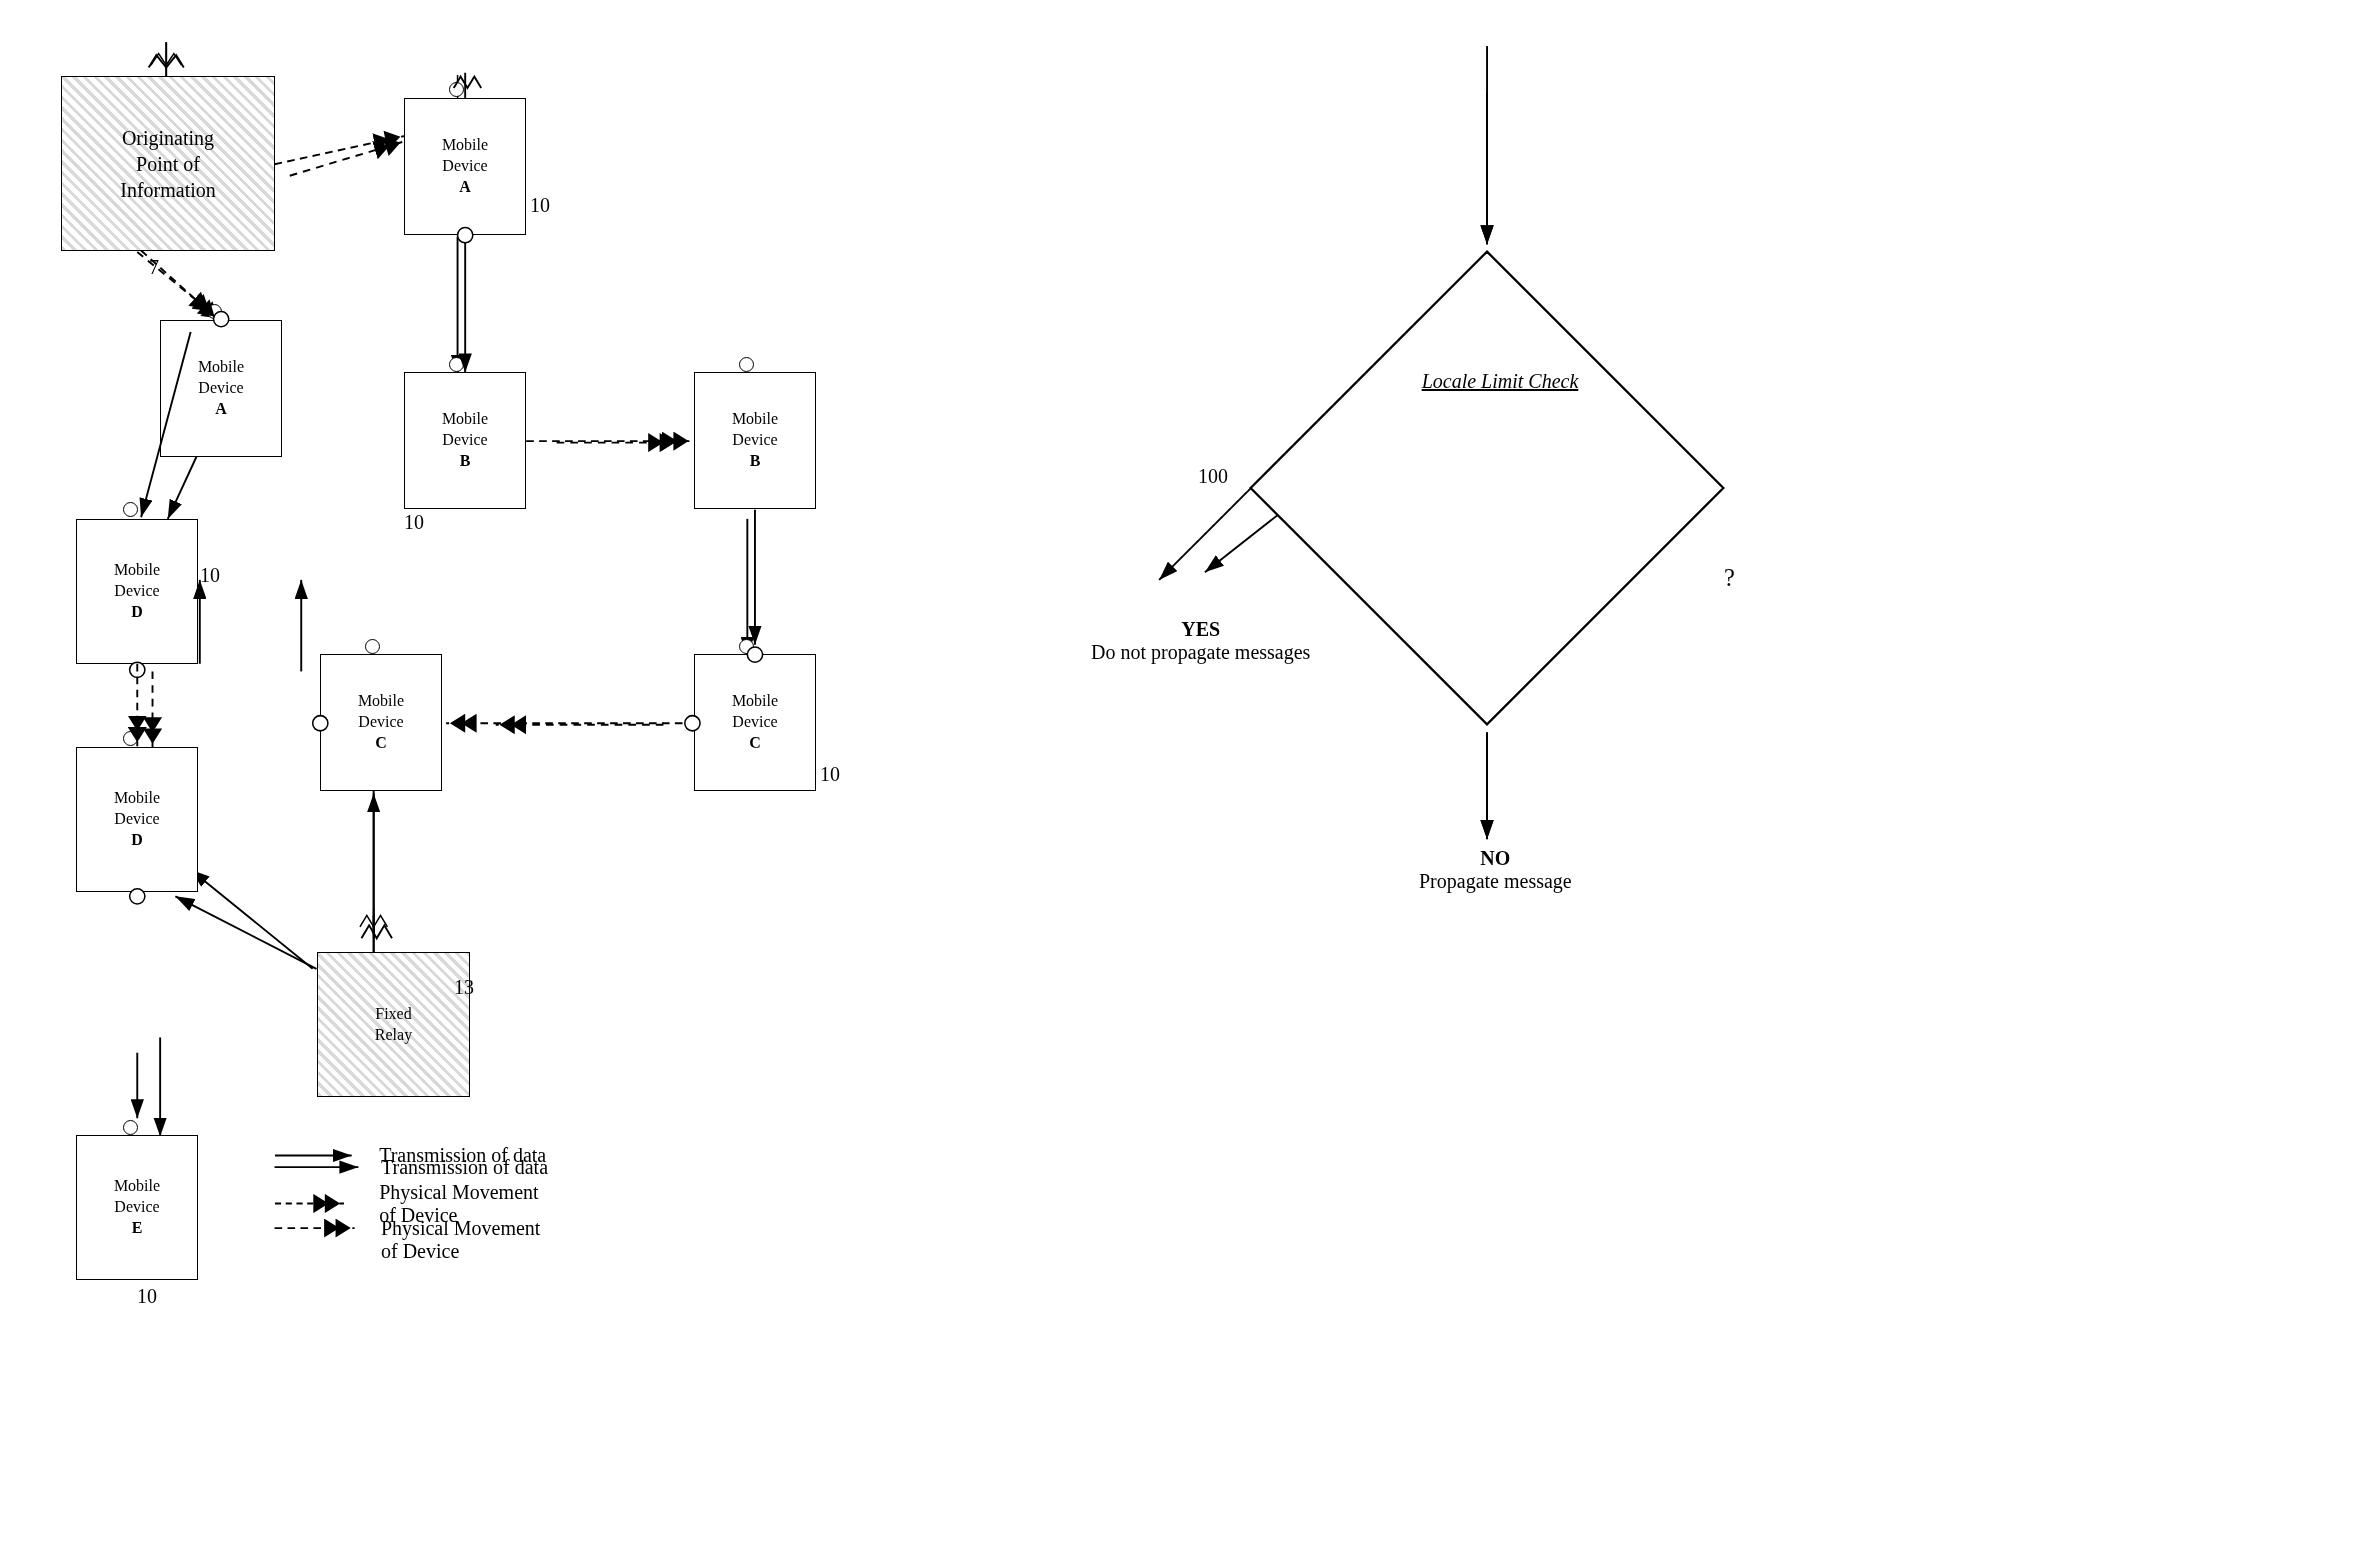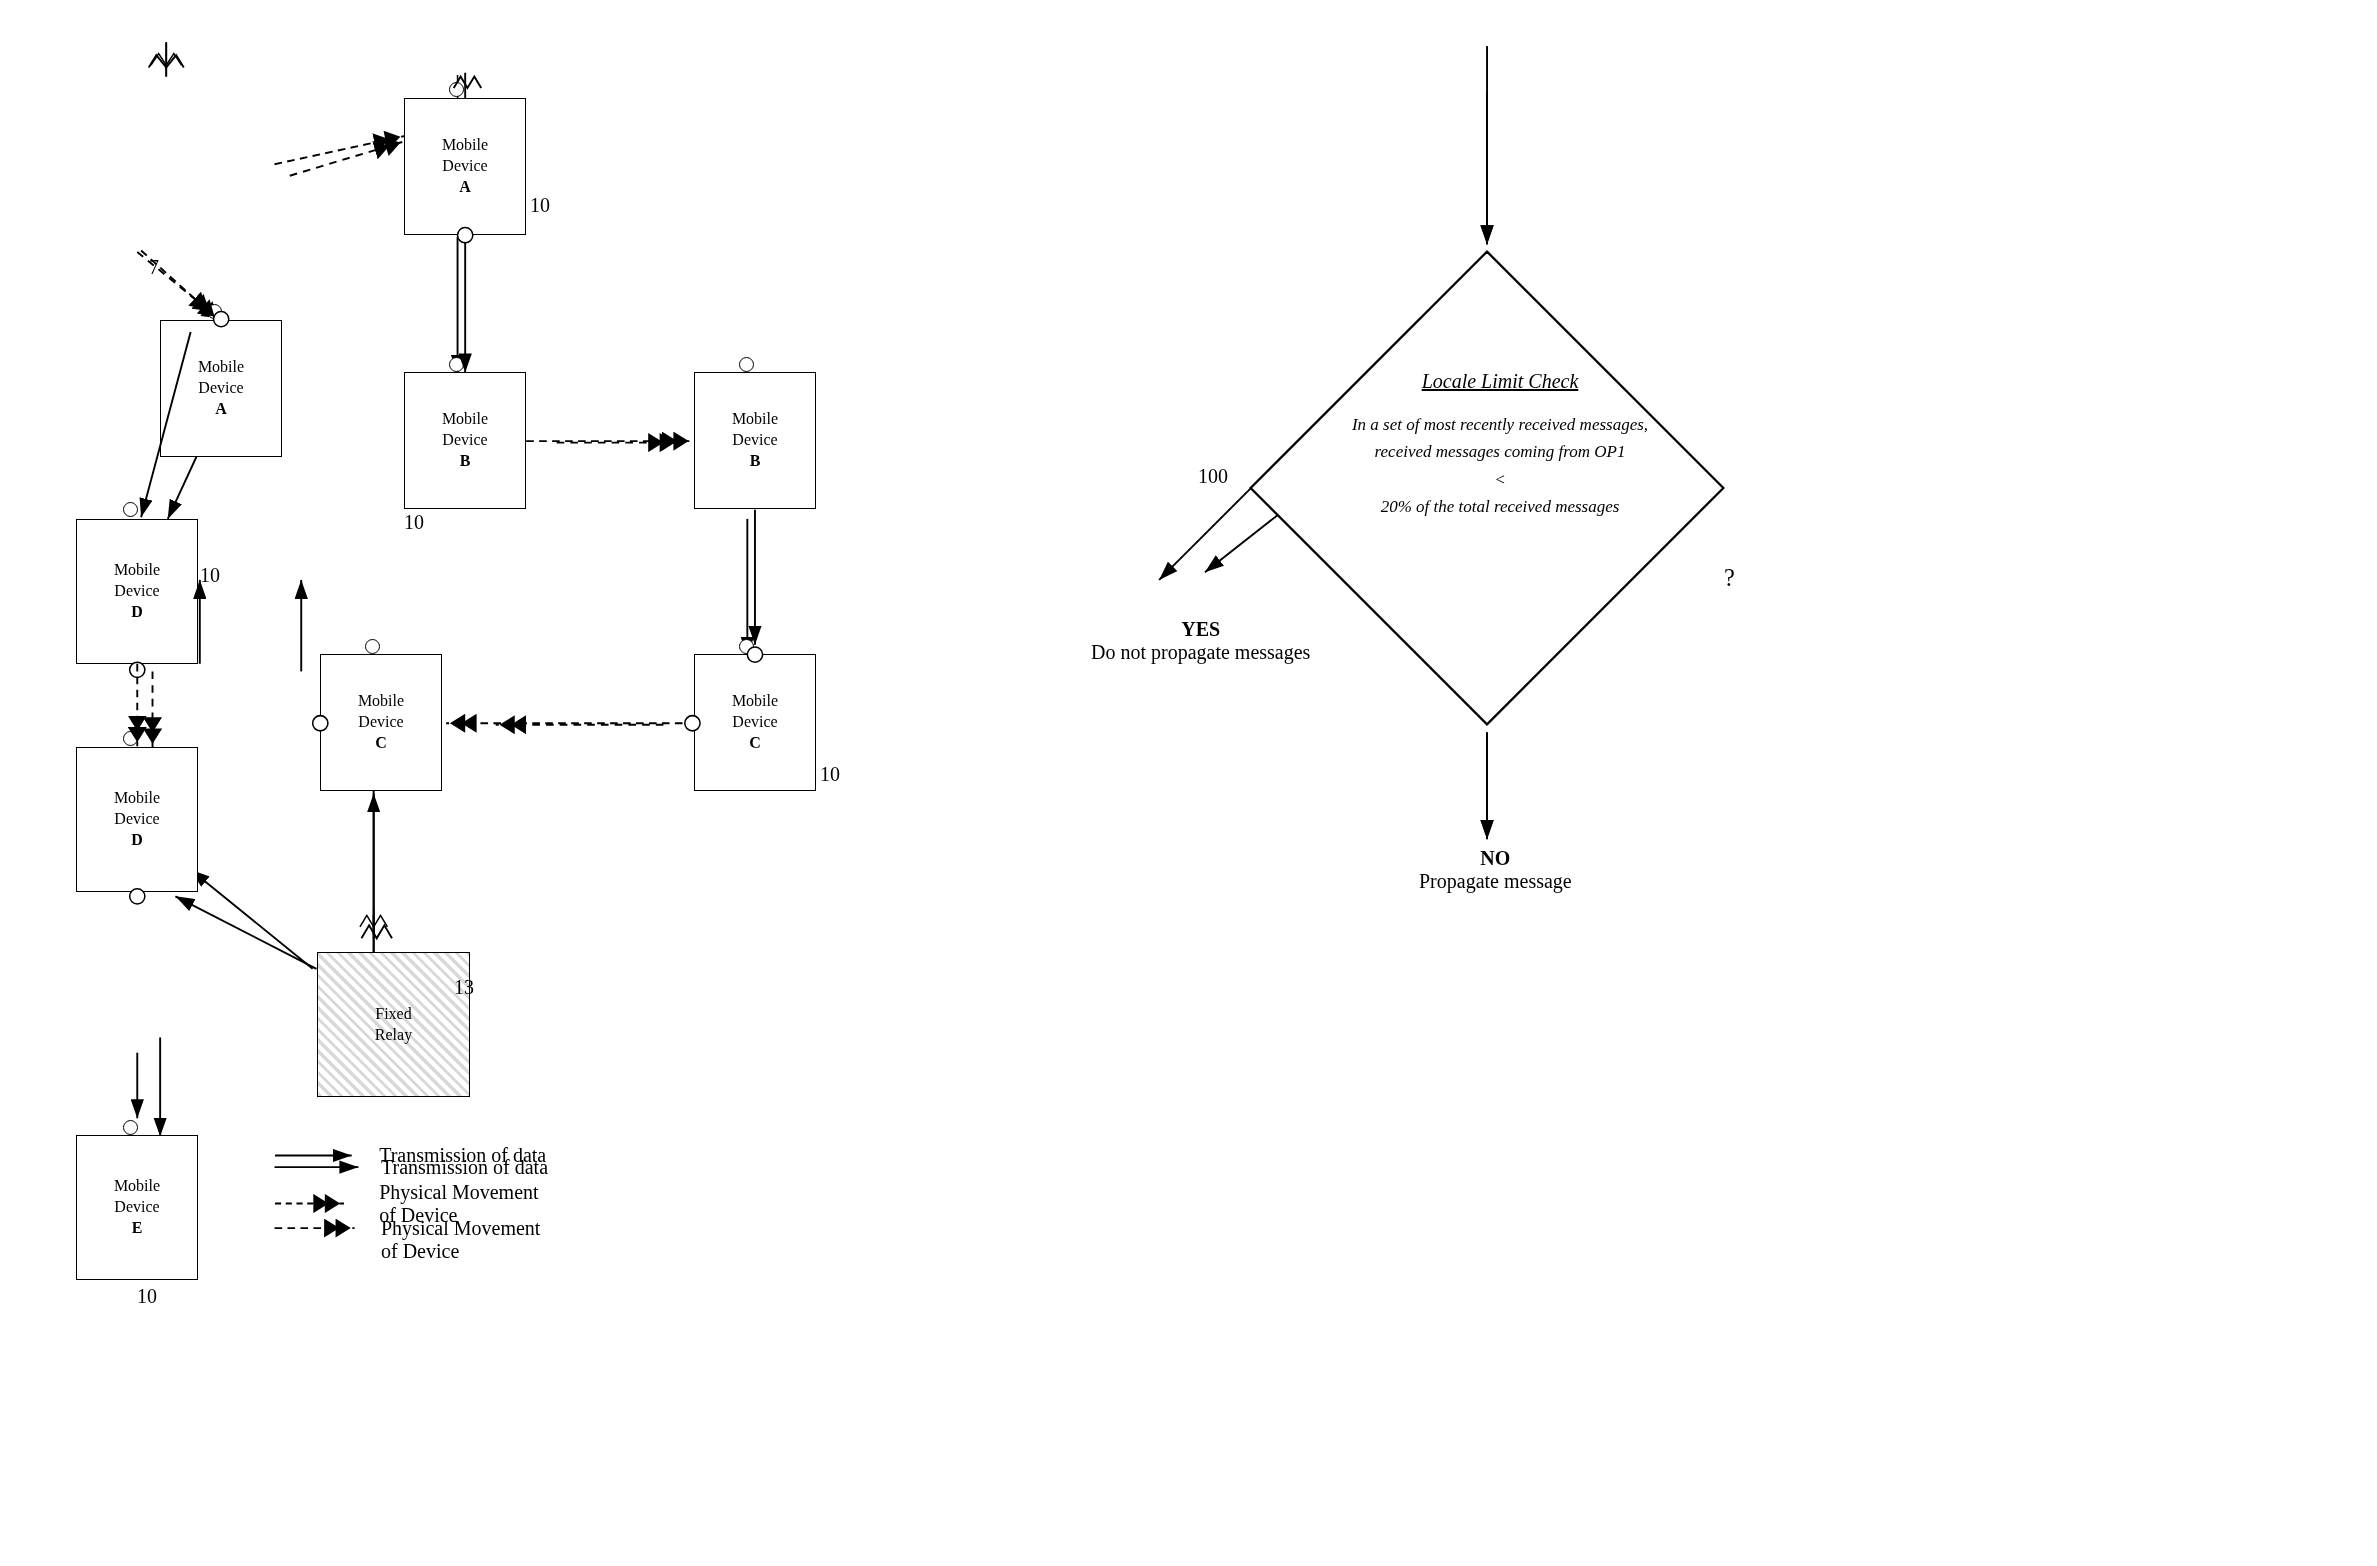--- a/index.html
+++ b/index.html
@@ -135,20 +135,25 @@
     <line x1="210" y1="1360" x2="210" y2="1490" stroke="#000" stroke-width="2.5" marker-end="url(#arrowhead)"></line>
 
     <line x1="1950" y1="120" x2="1950" y2="320" stroke="#000" stroke-width="2.5" marker-end="url(#arrowhead)"></line>
 
     <line x1="1720" y1="640" x2="1580" y2="750" stroke="#000" stroke-width="2.5" marker-end="url(#arrowhead)"></line>
 
     <line x1="1950" y1="960" x2="1950" y2="1100" stroke="#000" stroke-width="2.5" marker-end="url(#arrowhead)"></line>
 
   </svg>
 
+  <div class="device-box hatched" style="left:61px; top:76px; width:214px; height:175px; font-size:20px;">
+    <span>Originating</span>
+    <span>Point of</span>
+    <span>Information</span>
+  </div>
   <span class="num-label" style="left:149px; top:256px;">7</span>
 
   <div class="circle-top" style="left:449px; top:82px;"></div>
   <div class="device-box" style="left:404px; top:98px; width:122px; height:137px;">
     <span>Mobile</span>
     <span>Device</span>
     <span style="font-weight:bold;">A</span>
   </div>
   <span class="num-label" style="left:530px; top:194px;">10</span>
 
@@ -235,26 +240,20 @@
       </div>
     </div>
   </div>
 
   <div style="position:absolute; left:1243px; top:244px; width:488px; height:488px;">
     <svg width="488" height="488" style="position:absolute; top:0; left:0;" viewBox="0 0 640 640">
       <polygon points="320,10 630,320 320,630 10,320" fill="white" stroke="black" stroke-width="3"></polygon>
     </svg>
     <div class="diamond-text" style="left:74px; top:122px; width:366px;font-style:italic;">
       <div style="text-decoration:underline; font-size:20px; margin-bottom:15.3px;">Locale Limit Check</div>
-      <div style="font-size:17px; line-height:1.6;">
-        <div>In a set of most recently received messages,</div>
-        <div>received messages coming from OP1</div>
-        <div>&lt;</div>
-        <div>20% of the total received messages</div>
-      </div>
     </div>
   </div>
 
   <span class="num-label" style="left:1198px; top:465px;">100</span>
 
   <span class="flow-text" style="left:1724px; top:564px; font-size:24.4px;">?</span>
 
   <div class="flow-text" style="left:1091px; top:618px;">
     <div style="font-weight:bold;">YES</div>
     <div>Do not propagate messages</div>

